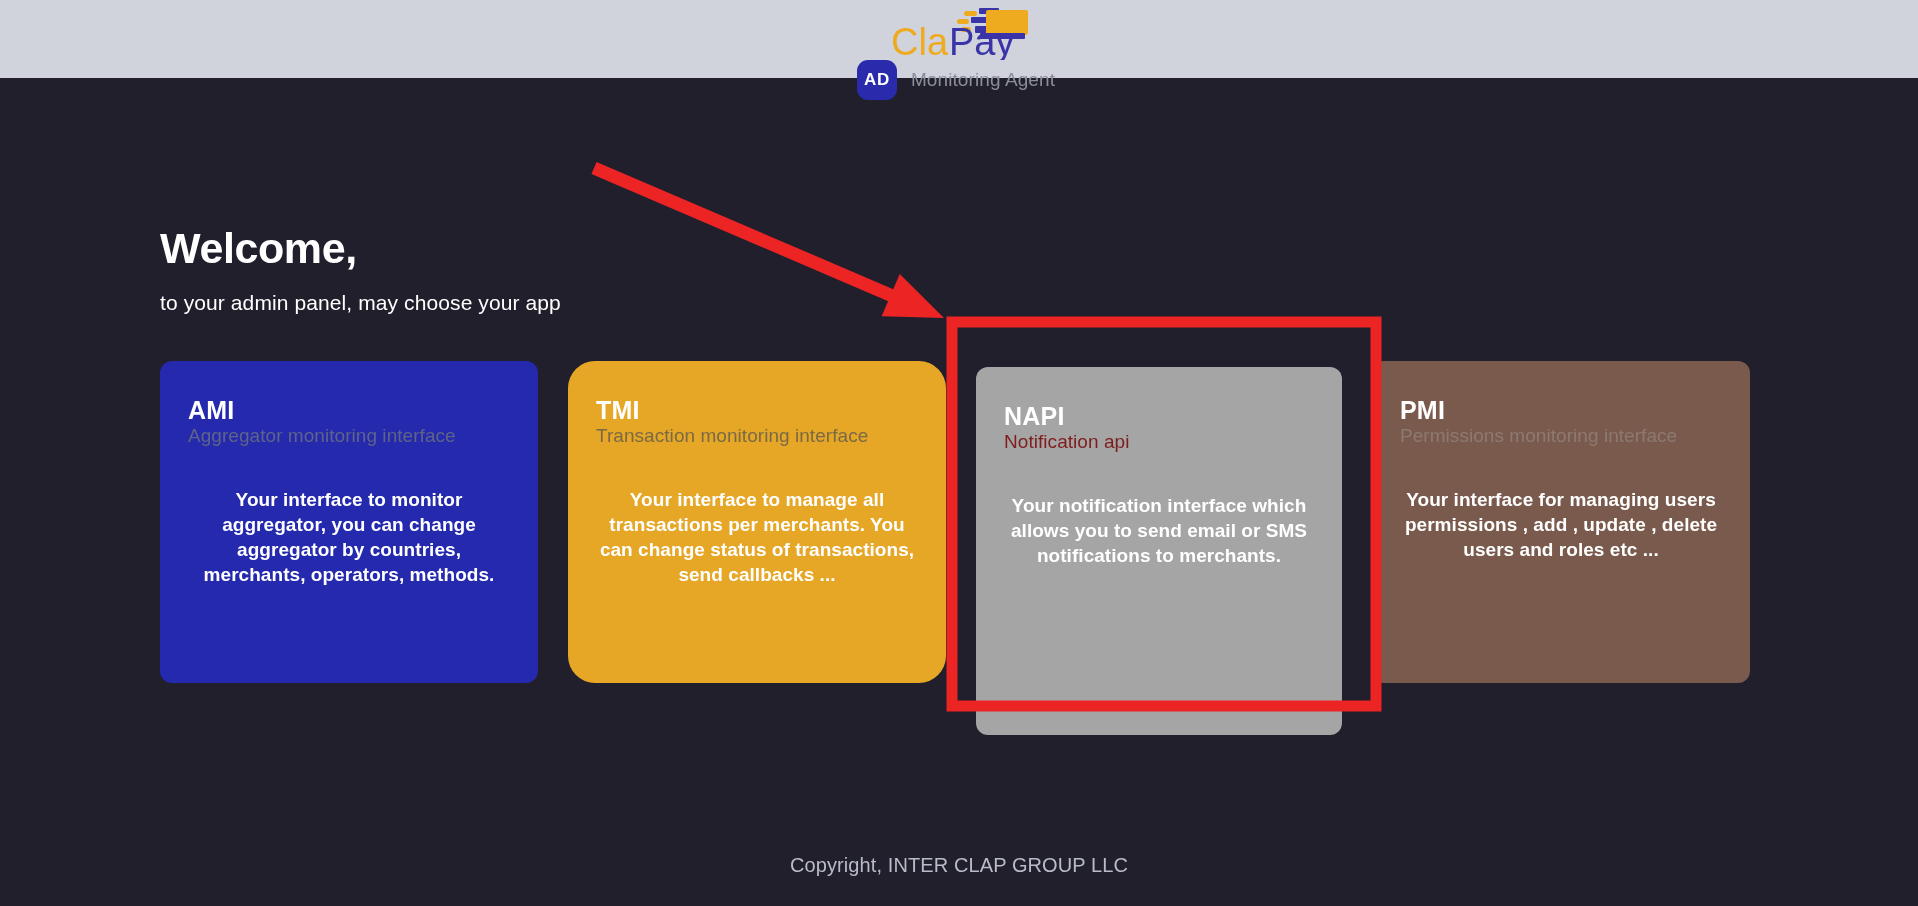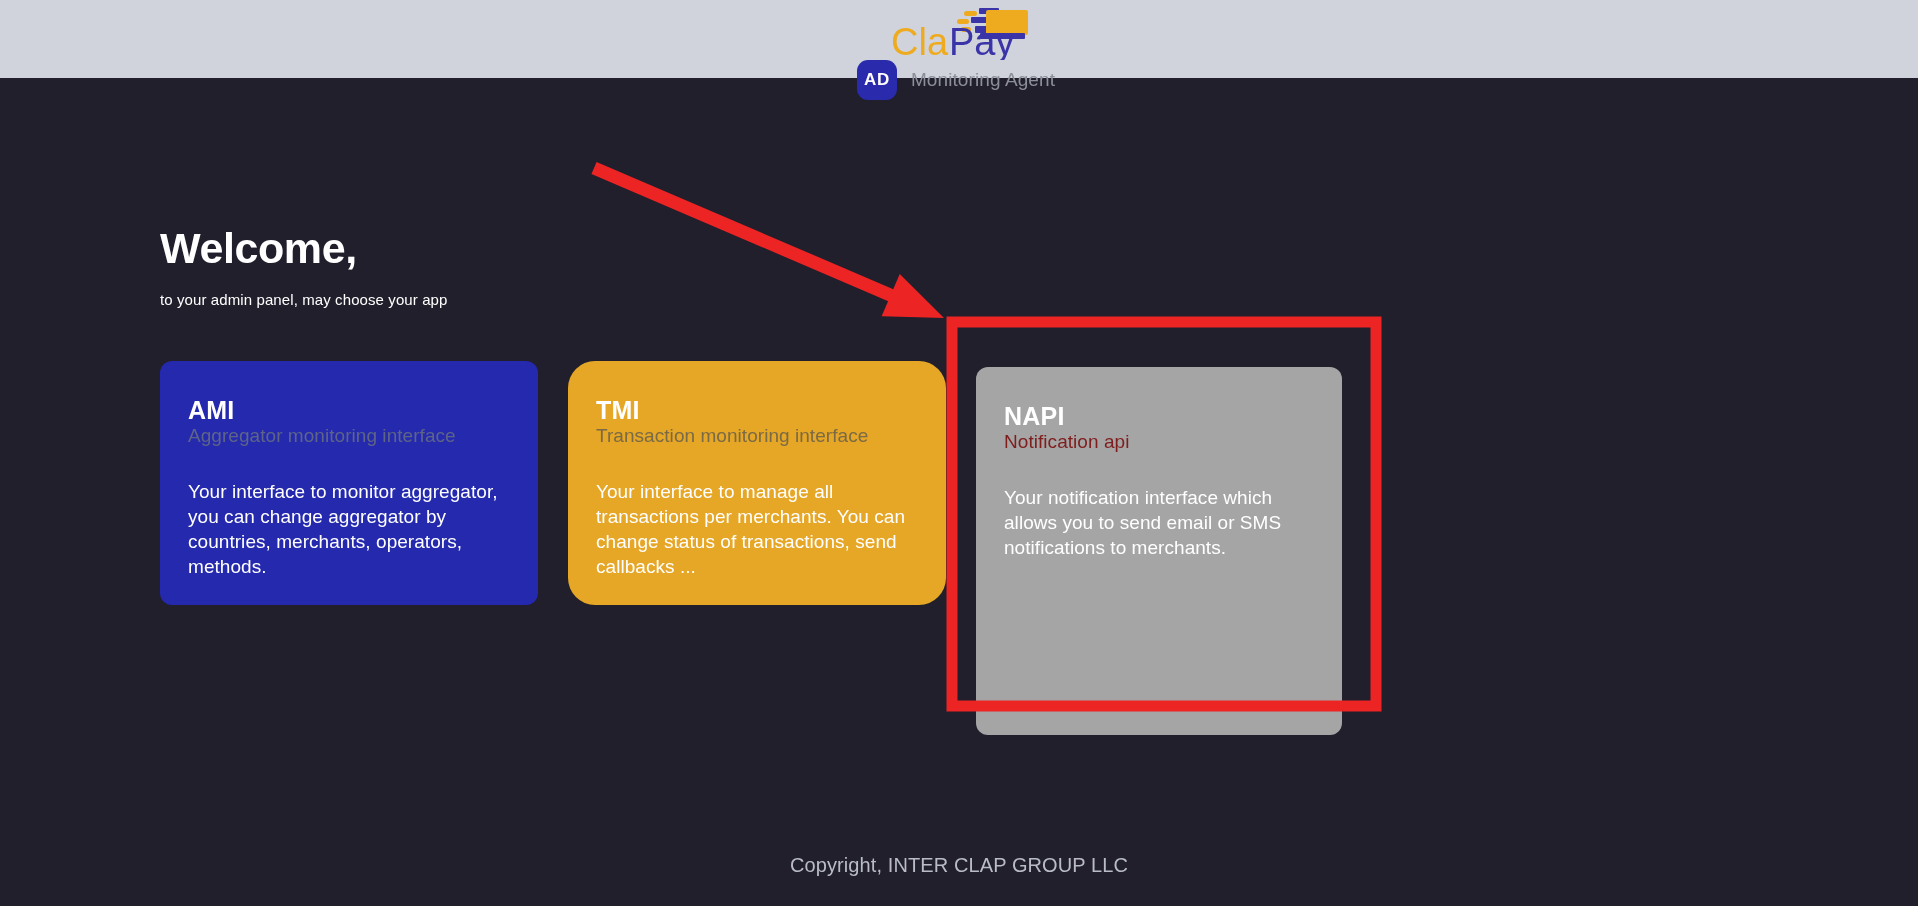--- a/index.html
+++ b/index.html
@@ -81,39 +81,39 @@
   #welcome-title {
     color: #ffffff;
     font-size: 43px;
     font-weight: 700;
     letter-spacing: -0.4px;
     line-height: 1.15;
   }
 
   #welcome-subtitle {
     color: #ffffff;
-    font-size: 15px;
+    font-size: 21px;
     font-weight: 400;
     margin-top: 18px;
     letter-spacing: 0.1px;
   }
 
   
   #card-grid {
     position: absolute;
     left: 160px;
     top: 277px;
     width: 1600px;
     display: flex;
     gap: 30px;
   }
 
   .app-card {
     width: 378px;
-    height: 244px;
+    height: 322px;
     border-radius: 12px;
     padding: 35px 28px 0 28px;
     position: relative;
     cursor: pointer;
   }
 
   .card-code {
     font-size: 25px;
     font-weight: 700;
     color: #ffffff;
@@ -121,25 +121,26 @@
   }
 
   .card-subtitle {
     font-size: 19px;
     font-weight: 400;
     letter-spacing: 0.05px;
   }
 
   .card-desc {
     font-size: 19px;
-    font-weight: 400;
-    color: #ffffff;
-    margin-top: 32px;
+    font-weight: 700;
+    color: #ffffff;
+    margin-top: 40px;
     line-height: 1.32;
     letter-spacing: 0.05px;
+    text-align: center;
   }
 
   
   .card-ami { background: #2429ae; }
   .card-ami .card-subtitle { color: #5e6487; }
 
   .card-tmi { background: #e6a626; border-radius: 27px; }
   .card-tmi .card-subtitle { color: #7a6a45; }
 
   .card-napi {
@@ -227,20 +228,25 @@
       <div class="card-subtitle">Transaction monitoring interface</div>
       <div class="card-desc">Your interface to manage all transactions per merchants. You can change status of transactions, send callbacks ...</div>
     </div>
 
     <div class="app-card card-napi">
       <div class="card-code">NAPI</div>
       <div class="card-subtitle">Notification api</div>
       <div class="card-desc">Your notification interface which allows you to send email or SMS notifications to merchants.</div>
     </div>
 
+    <div class="app-card card-pmi">
+      <div class="card-code">PMI</div>
+      <div class="card-subtitle">Permissions monitoring interface</div>
+      <div class="card-desc">Your interface for managing users permissions , add , update , delete users and roles etc ...</div>
+    </div>
 
   </div>
 
   <div id="footer">Copyright, INTER CLAP GROUP LLC</div>
 
 </div>
 
 <svg id="annotation-layer">
   <g>
     <line id="ann-arrow-line" x1="594" y1="168" x2="903.5576186792055" y2="300.66755086251663" stroke="#ec2424" stroke-width="13" stroke-linecap="butt"></line>

